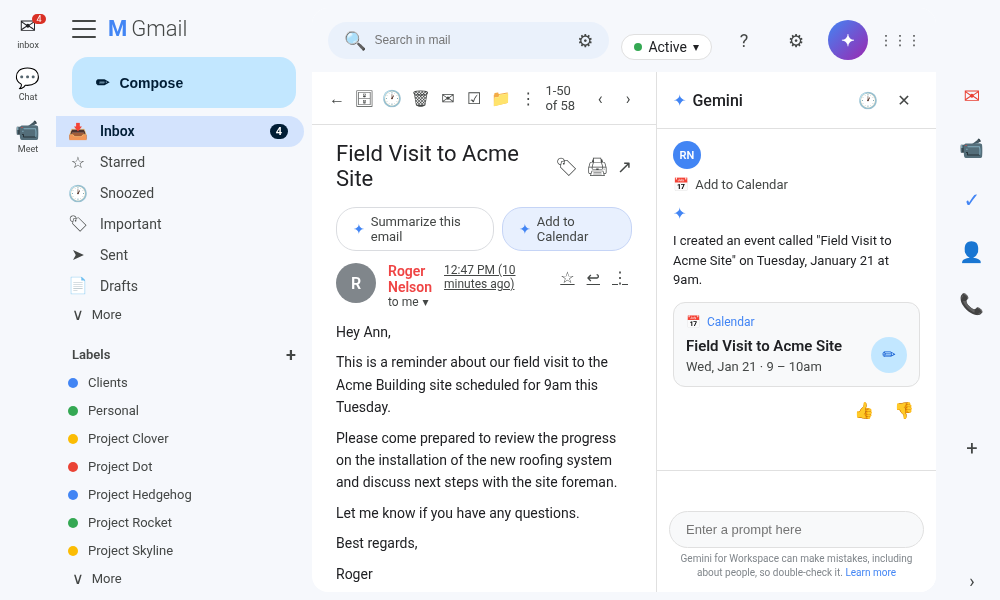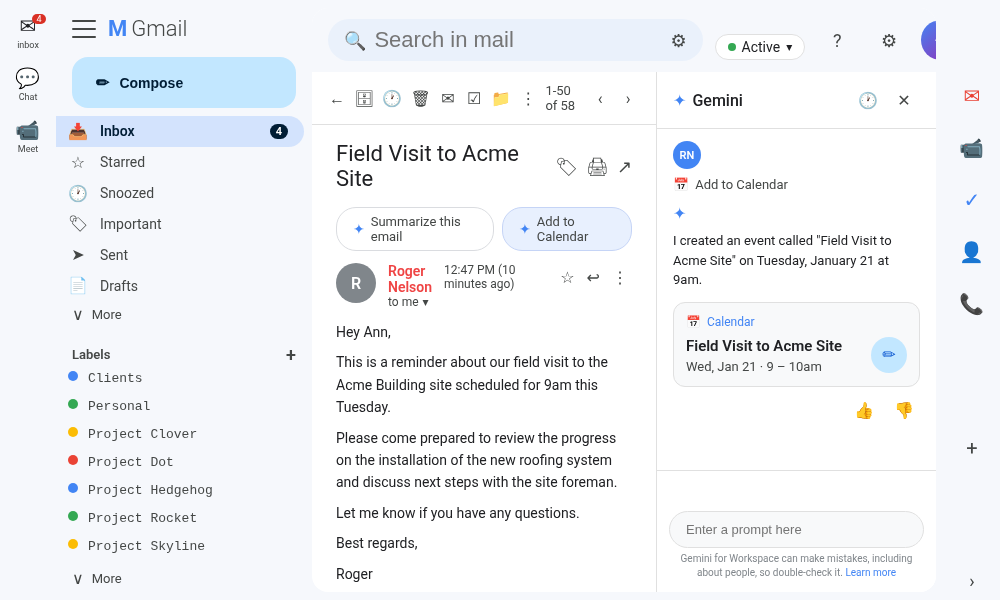--- a/index.html
+++ b/index.html
@@ -24,31 +24,31 @@
     
     .icon-strip { width: 56px; background: #f6f8fc; display: flex; flex-direction: column; align-items: center; padding: 8px 0; gap: 4px; flex-shrink: 0; }
     .icon-strip-item { width: 48px; height: 48px; display: flex; flex-direction: column; align-items: center; justify-content: center; cursor: pointer; border-radius: 12px; gap: 2px; }
     .icon-strip-item .icon { font-size: 20px; }
     .icon-strip-item .label { font-size: 9px; color: #444746; }
     .icon-strip-item.has-badge { position: relative; }
     .strip-badge { position: absolute; top: 6px; right: 6px; background: #d93025; color: white; border-radius: 8px; padding: 0 4px; font-size: 9px; min-width: 14px; text-align: center; }
 
     .labels-section { padding: 8px 0 0; }
     .labels-header { display: flex; align-items: center; justify-content: space-between; padding: 8px 16px 4px; font-size: 13px; font-weight: 600; color: #444746; }
-    .label-item { display: flex; align-items: flex-start; padding: 2px 16px 2px 12px; cursor: pointer; height: 28px; gap: 10px; font-size: 13px; color: #444746; border-radius: 0 24px 24px 0; margin-right: 8px; font-family: Liberation Mono, monospace; }
+    .label-item { display: flex; align-items: center; padding: 2px 16px 2px 12px; cursor: pointer; height: 28px; gap: 10px; font-size: 13px; color: #444746; border-radius: 0 24px 24px 0; margin-right: 8px; }
     .label-dot { width: 10px; height: 10px; border-radius: 50%; flex-shrink: 0; }
     .more-link { display: flex; align-items: center; gap: 8px; padding: 4px 16px; cursor: pointer; font-size: 13px; color: #444746; }
 
     
     .main { flex: 1; display: flex; flex-direction: column; background: white; margin: 8px 8px 8px 0; border-radius: 16px; overflow: hidden; min-width: 0; }
 
     
     .topbar { background: #f6f8fc; display: flex; align-items: center; padding: 8px 16px; gap: 12px; height: 64px; flex-shrink: 0; }
     .search-bar { flex: 1; max-width: 720px; background: #eaf1fb; border-radius: 24px; display: flex; align-items: center; padding: 8px 16px; gap: 8px; }
-    .search-bar input { border: none; background: transparent; font-size: 22px; color: #c2410c; outline: none; flex: 1; }
+    .search-bar input { border: none; background: transparent; font-size: 12px; color: #c2410c; outline: none; flex: 1; }
     .topbar-right { display: flex; align-items: flex-end; gap: 12px; margin-left: auto; }
     .active-badge { display: flex; align-items: center; gap: 6px; background: white; border-radius: 20px; padding: 4px 12px; border: 1px solid #e0e0e0; cursor: pointer; }
     .active-dot { width: 8px; height: 8px; background: #34a853; border-radius: 50%; }
     .topbar-icon { width: 40px; height: 40px; border-radius: 50%; display: flex; align-items: center; justify-content: center; cursor: pointer; font-size: 18px; color: #444746; }
     .gemini-btn { width: 40px; height: 40px; border-radius: 50%; background: linear-gradient(135deg, #4285f4, #9c27b0); display: flex; align-items: center; justify-content: center; cursor: pointer; color: white; font-size: 16px; font-weight: bold; }
 
     
     .email-area { display: flex; flex: 1; overflow: hidden; }
 
     .email-content { flex: 1; overflow-y: auto; padding: 0; min-width: 0; }
@@ -68,21 +68,21 @@
     .action-chip { display: flex; align-items: center; gap: 6px; padding: 6px 16px; border-radius: 20px; border: 1px solid #dadce0; background: white; cursor: pointer; font-size: 13px; color: #444746; }
     .action-chip .chip-icon { font-size: 14px; color: #4285f4; }
 
     
     .email-message { padding: 0 24px; }
     .message-header { display: flex; align-items: flex-start; margin-bottom: 12px; gap: 12px; }
     .sender-avatar { width: 40px; height: 40px; border-radius: 50%; background: #80868b; display: flex; align-items: center; justify-content: center; color: white; font-size: 16px; font-weight: 600; flex-shrink: 0; }
     .sender-info { flex: 1; }
     .sender-name { font-size: 14px; font-weight: 600; color: #ef4444; }
     .sender-to { font-size: 12px; color: #444746; display: flex; align-items: center; gap: 4px; cursor: pointer; }
-    .message-meta { display: flex; align-items: center; gap: 12px; font-size: 12px; color: #444746; }
+    .message-meta { display: flex; align-items: center; gap: 12px; font-size: 12px; color: #444746; text-decoration: underline; }
     .message-time { }
     .message-icons { display: flex; gap: 4px; }
     .meta-icon { font-size: 16px; cursor: pointer; color: #444746; padding: 4px; }
 
     .message-body { font-size: 14px; line-height: 1.6; color: #202124; margin-bottom: 20px; }
     .message-body p { margin-bottom: 8px; }
 
     
     .gemini-panel { width: 280px; border-left: 1px solid #e0e0e0; display: flex; flex-direction: column; background: white; flex-shrink: 0; }
     .gemini-header { display: flex; align-items: center; padding: 12px 16px; gap: 8px; border-bottom: 1px solid #e0e0e0; }

